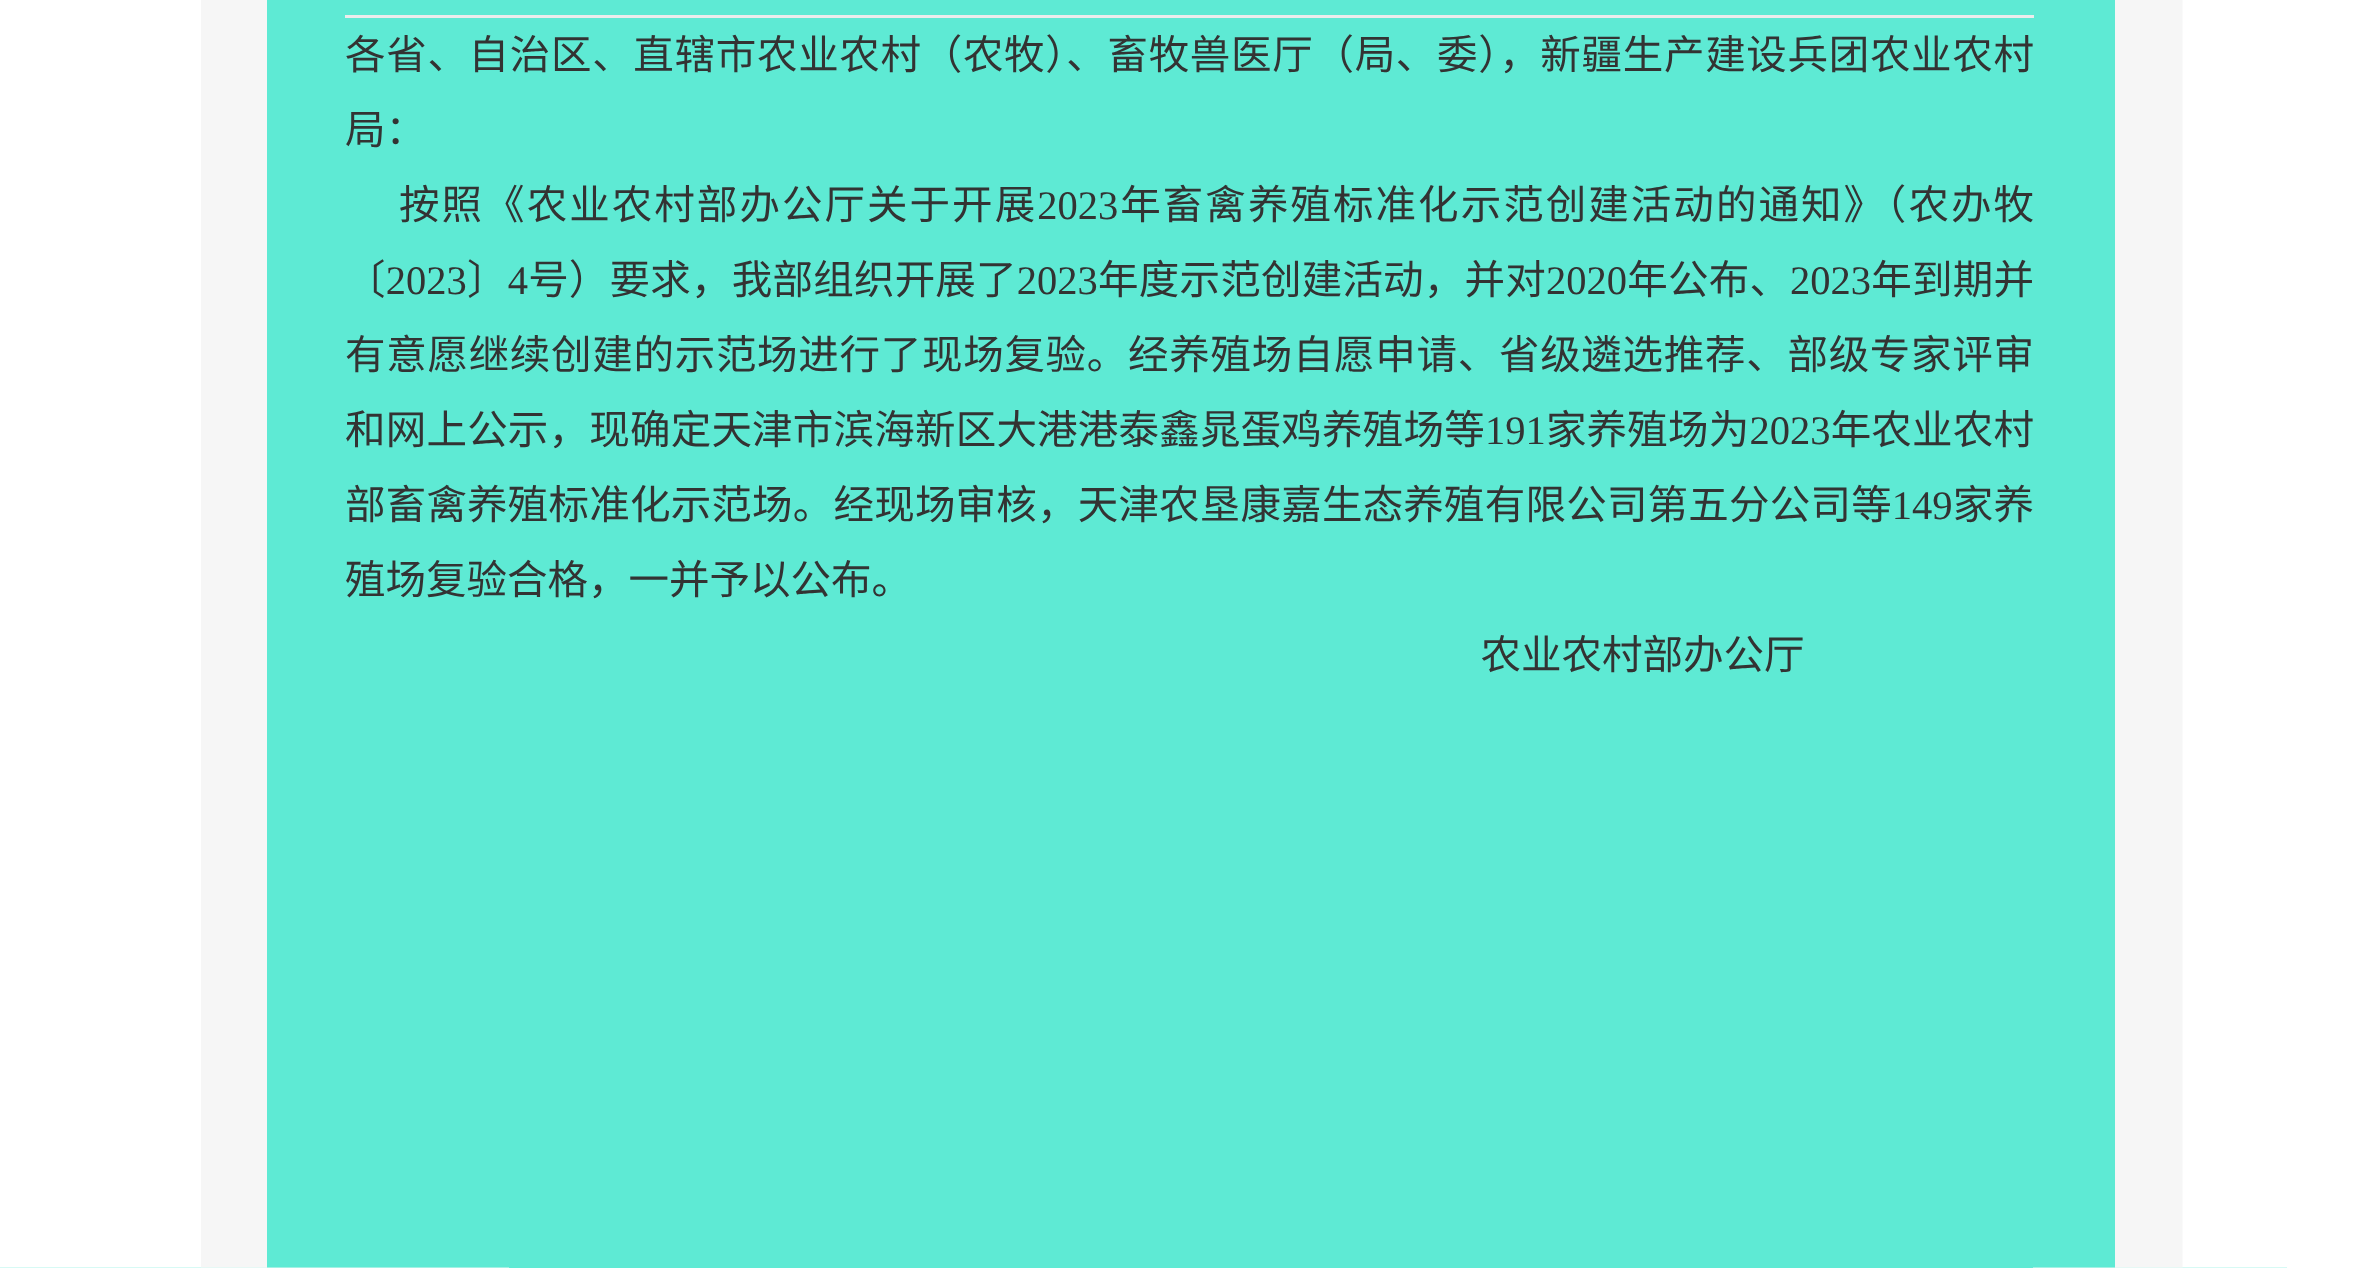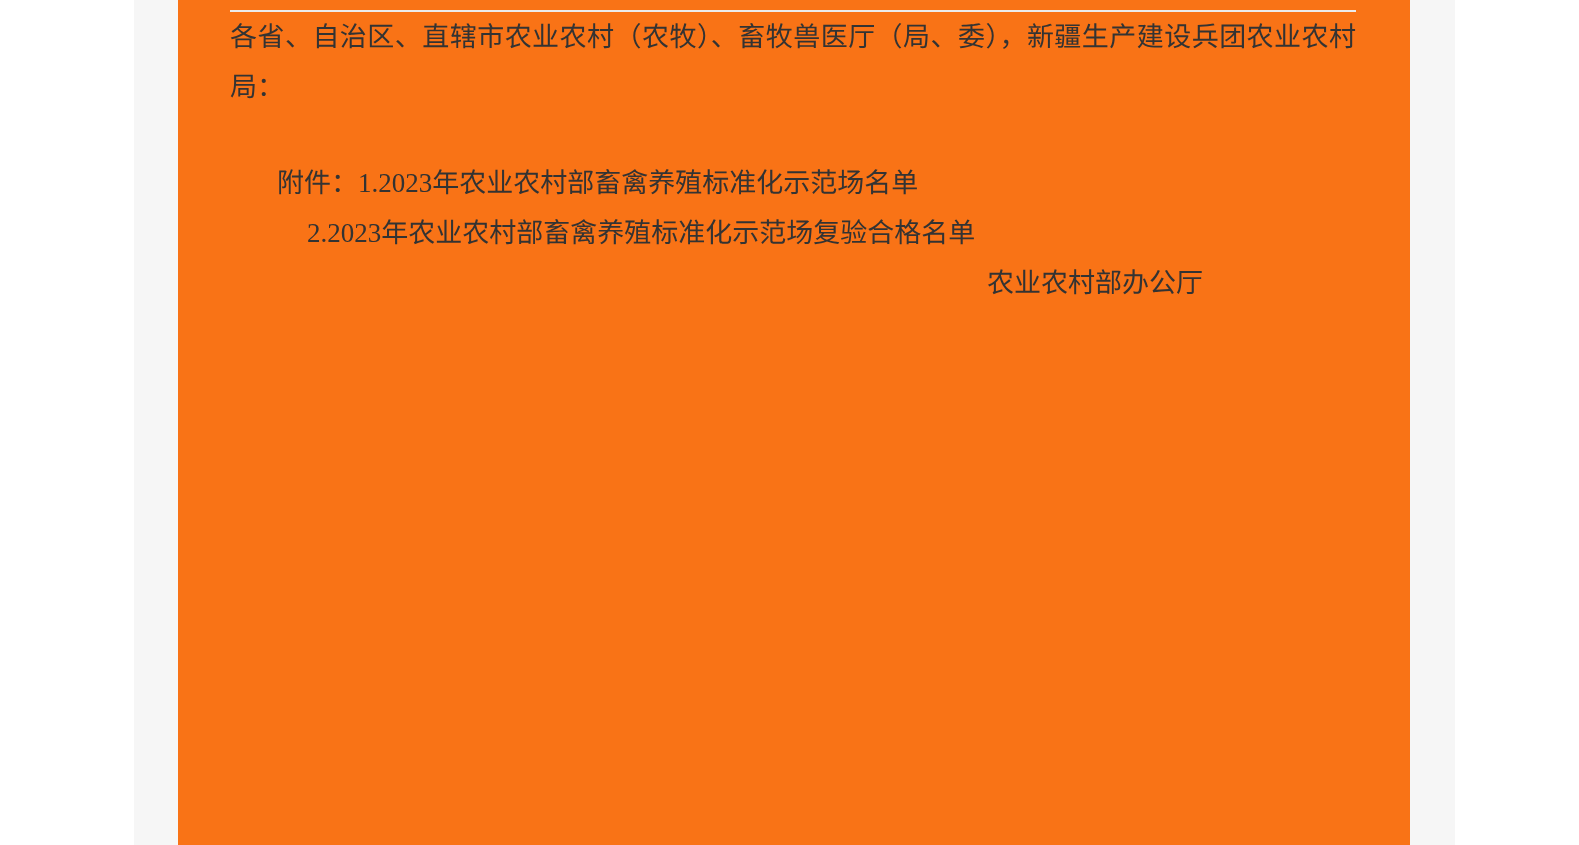--- a/index.html
+++ b/index.html
@@ -24,21 +24,21 @@
     width: 1321px;
     height: 845px;
     background: #f6f6f6;
   }
   .card {
     position: absolute;
     left: 44px;
     top: 0;
     width: 1232px;
     height: 845px;
-    background: #f97316;
+    background: #5eead4;
     box-sizing: border-box;
     padding: 0 54px 0 52px;
   }
   .divider {
     border: none;
     border-top: 2px solid #ececec;
     height: 0;
     margin: 10px 0 0 0;
   }
   .notice {
@@ -62,20 +62,17 @@
   }
 </style>
 </head>
 <body>
 
 <div class="page-strip">
   <div class="card">
     <hr class="divider">
     <article class="notice">
       <p class="salutation">各省、自治区、直辖市农业农村（农牧）、畜牧兽医厅（局、委），新疆生产建设兵团农业农村局：</p>
-      <div class="attachments">
-        <p class="attach-line-1"><span>附件：</span><span>1.2023年农业农村部畜禽养殖标准化示范场名单</span></p>
-        <p class="attach-line-2">2.2023年农业农村部畜禽养殖标准化示范场复验合格名单</p>
-      </div>
+      <p class="para-1">按照《农业农村部办公厅关于开展2023年畜禽养殖标准化示范创建活动的通知》（农办牧〔2023〕4号）要求，我部组织开展了2023年度示范创建活动，并对2020年公布、2023年到期并有意愿继续创建的示范场进行了现场复验。经养殖场自愿申请、省级遴选推荐、部级专家评审和网上公示，现确定天津市滨海新区大港港泰鑫晁蛋鸡养殖场等191家养殖场为2023年农业农村部畜禽养殖标准化示范场。经现场审核，天津农垦康嘉生态养殖有限公司第五分公司等149家养殖场复验合格，一并予以公布。</p>
       <p class="signature">农业农村部办公厅</p>
     </article>
   </div>
 </div>
 
 </body></html>

